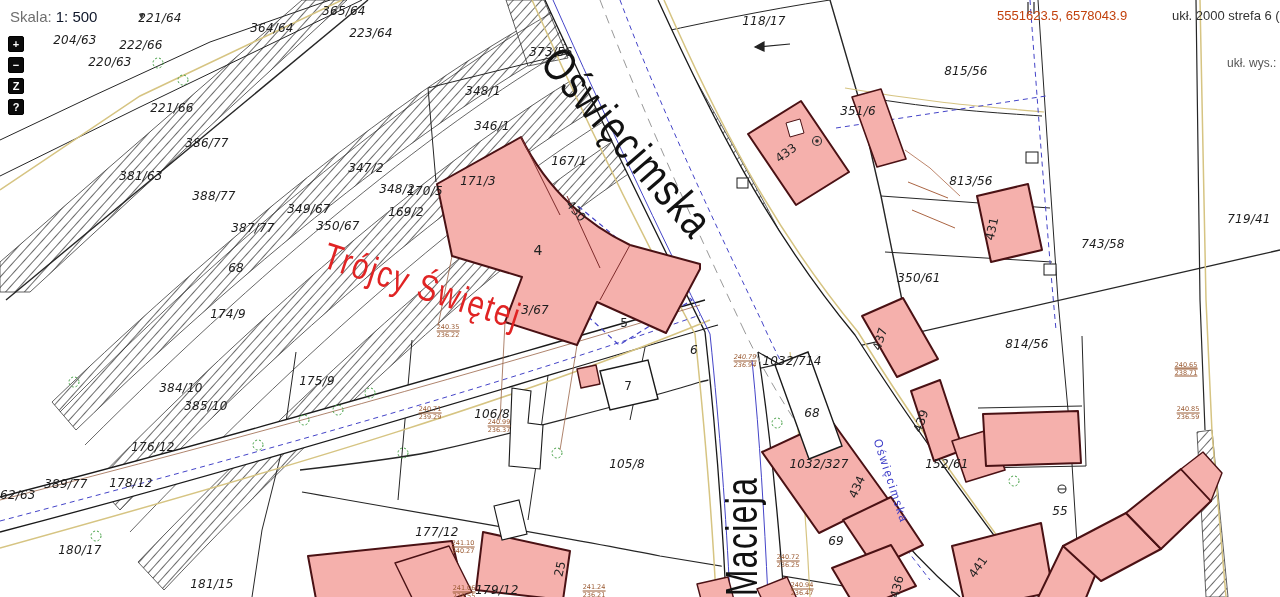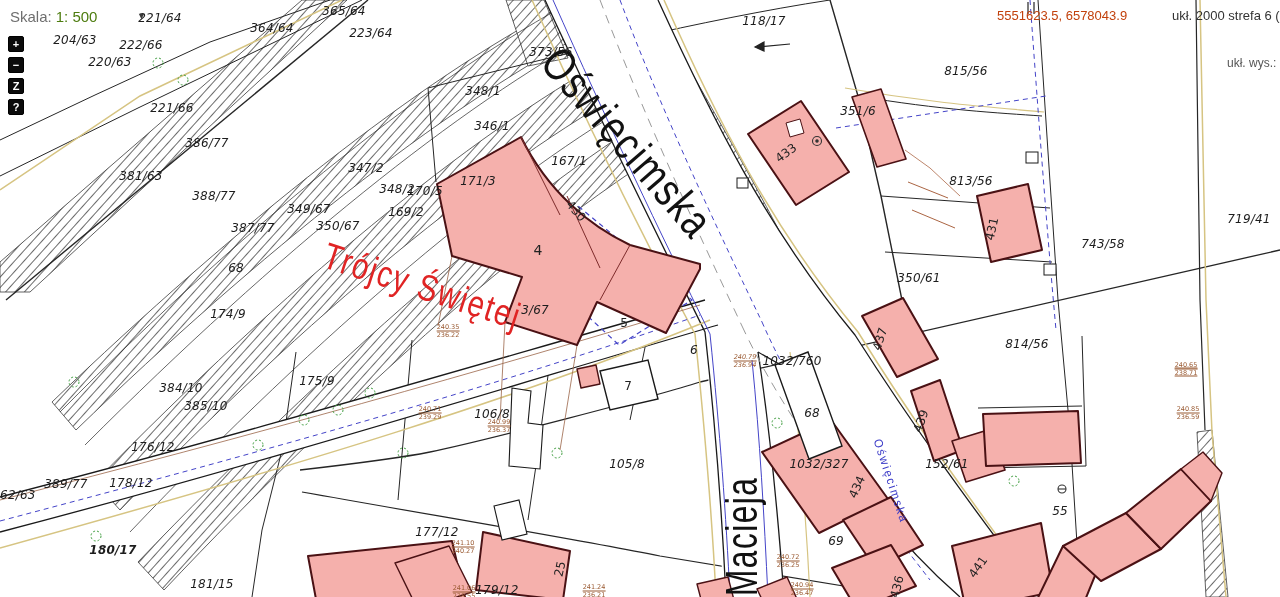--- a/index.html
+++ b/index.html
@@ -10,21 +10,21 @@
   .map-label{position:absolute;white-space:nowrap;transform:translate(-50%,-50%);}
   .parcel-label{font-family:"DejaVu Sans",sans-serif;font-style:italic;font-size:12px;color:#1d1d1d;letter-spacing:.2px;}
   .building-label{font-family:"DejaVu Sans",sans-serif;font-size:12px;color:#222;}
   .street-name{font-family:"Liberation Sans",sans-serif;color:#111;transform-origin:0 0;letter-spacing:2px;}
   .elev-label{position:absolute;transform:translate(-50%,-50%);font-family:"DejaVu Sans",sans-serif;
               font-size:6.5px;line-height:7px;color:#9a5a32;text-align:left;}
   .elev-label .top{display:block;border-bottom:.5px solid #9a5a32;}
   .elev-label .bot{display:block;}
   
   .scale-control{position:absolute;left:10px;top:8px;font-size:15px;color:#6f6f6f;}
-  .scale-control .val{color:#4d7c0f;margin-left:4px;}
+  .scale-control .val{color:#0f172a;margin-left:4px;}
   .scale-arrow{position:absolute;left:137px;top:11px;font-size:9px;color:#3a3a3a;}
   .toolbar{position:absolute;left:8px;top:36px;display:flex;flex-direction:column;gap:5px;}
   .tool-btn{width:16px;height:16px;background:#0b0b0b;color:#fff;border:1px solid #000;border-radius:2px;
             font-size:11px;font-weight:bold;line-height:14px;text-align:center;padding:0;cursor:pointer;
             font-family:"Liberation Sans",sans-serif;}
   .coords{position:absolute;left:997px;top:8px;font-size:13px;color:#c2410c;}
   .crs{position:absolute;left:1172px;top:8px;font-size:13px;color:#333;white-space:nowrap;}
   .crs2{position:absolute;left:1227px;top:56px;font-size:12px;color:#555;white-space:nowrap;}
 </style>
 </head>
@@ -231,28 +231,28 @@
       <div class="map-label parcel-label" style="left: 1027px; top: 344px; position: absolute; white-space: nowrap; transform: translate(-50%, -50%);">814/56</div>
       <div class="map-label parcel-label" style="left: 228px; top: 314px; position: absolute; white-space: nowrap; transform: translate(-50%, -50%);">174/9</div>
       <div class="map-label parcel-label" style="left: 236px; top: 268px; position: absolute; white-space: nowrap; transform: translate(-50%, -50%);">68</div>
       <div class="map-label parcel-label" style="left: 317px; top: 381px; position: absolute; white-space: nowrap; transform: translate(-50%, -50%);">175/9</div>
       <div class="map-label parcel-label" style="left: 181px; top: 388px; position: absolute; white-space: nowrap; transform: translate(-50%, -50%);">384/10</div>
       <div class="map-label parcel-label" style="left: 206px; top: 406px; position: absolute; white-space: nowrap; transform: translate(-50%, -50%);">385/10</div>
       <div class="map-label parcel-label" style="left: 153px; top: 447px; position: absolute; white-space: nowrap; transform: translate(-50%, -50%);">176/12</div>
       <div class="map-label parcel-label" style="left: 131px; top: 483px; position: absolute; white-space: nowrap; transform: translate(-50%, -50%);">178/12</div>
       <div class="map-label parcel-label" style="left: 66px; top: 484px; position: absolute; white-space: nowrap; transform: translate(-50%, -50%);">389/77</div>
       <div class="map-label parcel-label" style="left: 14px; top: 495px; position: absolute; white-space: nowrap; transform: translate(-50%, -50%);">362/63</div>
-      <div class="map-label parcel-label" style="left: 113px; top: 550px; position: absolute; white-space: nowrap; transform: translate(-50%, -50%); font-weight: bold;">180/17</div>
+      <div class="map-label parcel-label" style="left: 80px; top: 550px; position: absolute; white-space: nowrap; transform: translate(-50%, -50%);">180/17</div>
       <div class="map-label parcel-label" style="left: 212px; top: 584px; position: absolute; white-space: nowrap; transform: translate(-50%, -50%);">181/15</div>
       <div class="map-label parcel-label" style="left: 437px; top: 532px; position: absolute; white-space: nowrap; transform: translate(-50%, -50%);">177/12</div>
       <div class="map-label parcel-label" style="left: 497px; top: 590px; position: absolute; white-space: nowrap; transform: translate(-50%, -50%);">179/12</div>
       <div class="map-label parcel-label" style="left: 492px; top: 414px; position: absolute; white-space: nowrap; transform: translate(-50%, -50%);">106/8</div>
       <div class="map-label parcel-label" style="left: 627px; top: 464px; position: absolute; white-space: nowrap; transform: translate(-50%, -50%);">105/8</div>
       <div class="map-label parcel-label" style="left: 535px; top: 310px; position: absolute; white-space: nowrap; transform: translate(-50%, -50%);">3/67</div>
-      <div class="map-label parcel-label" style="left: 792px; top: 361px; position: absolute; white-space: nowrap; transform: translate(-50%, -50%);">1032/760</div>
+      <div class="map-label parcel-label" style="left: 792px; top: 361px; position: absolute; white-space: nowrap; transform: translate(-50%, -50%);">1032/714</div>
       <div class="map-label parcel-label" style="left: 819px; top: 464px; position: absolute; white-space: nowrap; transform: translate(-50%, -50%);">1032/327</div>
       <div class="map-label parcel-label" style="left: 947px; top: 464px; position: absolute; white-space: nowrap; transform: translate(-50%, -50%);">152/61</div>
       <div class="map-label parcel-label" style="left: 812px; top: 413px; position: absolute; white-space: nowrap; transform: translate(-50%, -50%);">68</div>
       <div class="map-label parcel-label" style="left: 836px; top: 541px; position: absolute; white-space: nowrap; transform: translate(-50%, -50%);">69</div>
       <div class="map-label parcel-label" style="left: 1060px; top: 511px; position: absolute; white-space: nowrap; transform: translate(-50%, -50%);">55</div>
       <div class="map-label parcel-label" style="left: 694px; top: 350px; position: absolute; white-space: nowrap; transform: translate(-50%, -50%);">6</div>
       <div class="map-label building-label" style="left: 576px; top: 211px; position: absolute; white-space: nowrap; transform: translate(-50%, -50%) rotate(50deg);">430</div>
       <div class="map-label building-label" style="left: 538px; top: 250px; position: absolute; white-space: nowrap; transform: translate(-50%, -50%); font-size: 14px;">4</div>
       <div class="map-label building-label" style="left: 624px; top: 323px; position: absolute; white-space: nowrap; transform: translate(-50%, -50%);">5</div>
       <div class="map-label building-label" style="left: 628px; top: 386px; position: absolute; white-space: nowrap; transform: translate(-50%, -50%);">7</div>

